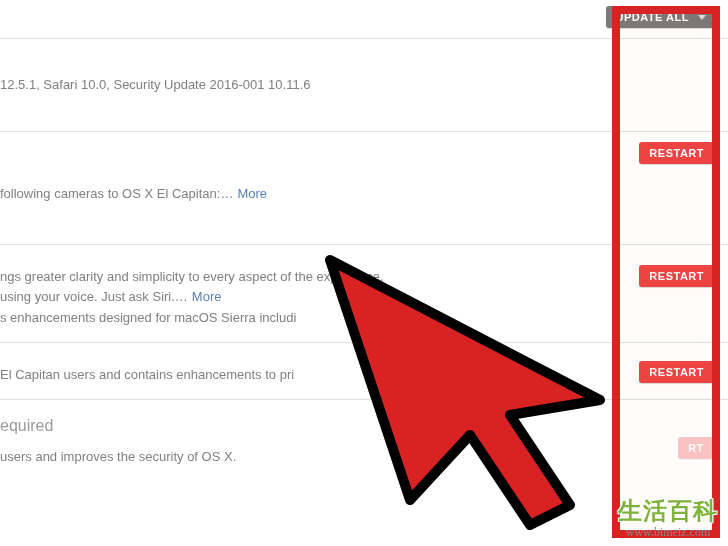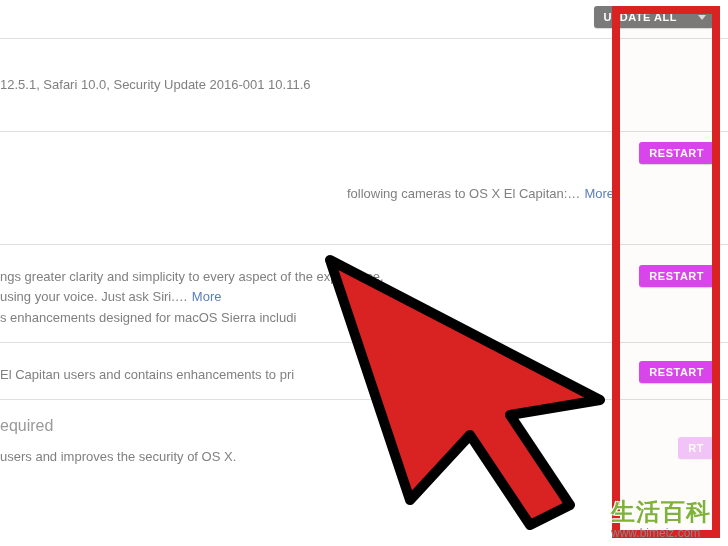--- a/index.html
+++ b/index.html
@@ -26,21 +26,21 @@
     .update-all-btn {
       background: #7a7a7a;
       color: #fff;
       font-size: 11px;
       font-weight: 700;
       letter-spacing: 0.5px;
       padding: 5px 8px 5px 10px;
       border-radius: 3px;
       display: inline-flex;
       align-items: center;
-      gap: 18px;
+      gap: 6px;
       cursor: pointer;
       box-shadow: 0 1px 1px rgba(0,0,0,0.15);
     }
     .dropdown-arrow {
       width: 0; height: 0;
       border-left: 4px solid transparent;
       border-right: 4px solid transparent;
       border-top: 5px solid #ddd;
       margin-left: 3px;
     }
@@ -61,21 +61,21 @@
     .more-link {
       color: #5a7fb8;
       cursor: pointer;
       margin-left: 4px;
     }
     .restart-btn {
       position: absolute;
       right: 14px;
       top: 50%;
       transform: translateY(-50%);
-      background: #d946ef;
+      background: #ef4444;
       color: #fff;
       font-size: 11px;
       font-weight: 700;
       letter-spacing: 0.5px;
       padding: 5px 10px;
       border-radius: 3px;
       cursor: pointer;
       box-shadow: 0 1px 1px rgba(0,0,0,0.15);
     }
     .restart-btn.first-restart {
@@ -102,24 +102,25 @@
       pointer-events: none;
     }
     .cursor-arrow {
       position: absolute;
       top: 250px;
       left: 320px;
       pointer-events: none;
     }
     .watermark {
       position: absolute;
-      right: 17px;
+      right: 10px;
       bottom: 6px;
-      text-align: left;
+      text-align: center;
       pointer-events: none;
+      font-family: Liberation Serif, serif;
     }
     .watermark .cn {
       font-size: 24px;
       font-weight: 700;
       color: #7fb238;
       text-shadow: 1px 1px 0 #fff, -1px -1px 0 #fff, 1px -1px 0 #fff, -1px 1px 0 #fff;
       letter-spacing: 1px;
     }
     .watermark .url {
       font-size: 12px;
@@ -142,21 +143,21 @@
   </div>
 
   <div class="item" style="padding-top:36px;padding-bottom:36px;">
     <div class="item-text">
       <span>12.5.1, Safari 10.0, Security Update 2016-001 10.11.6</span>
     </div>
   </div>
 
   <div class="item" style="padding-top:14px;padding-bottom:40px;">
     <div class="restart-btn first-restart">RESTART</div>
-    <div class="item-text" style="margin-top:38px;text-align:right;">
+    <div class="item-text" style="margin-top:38px;">
       <span>following cameras to OS X El Capitan:…</span><span class="more-link">More</span>
     </div>
   </div>
 
   <div class="item">
     <div class="item-text">
       <div>ngs greater clarity and simplicity to every aspect of the experience.</div>
       <div><span>using your voice. Just ask Siri.…</span><span class="more-link">More</span></div>
       <div>s enhancements designed for macOS Sierra includi</div>
     </div>

